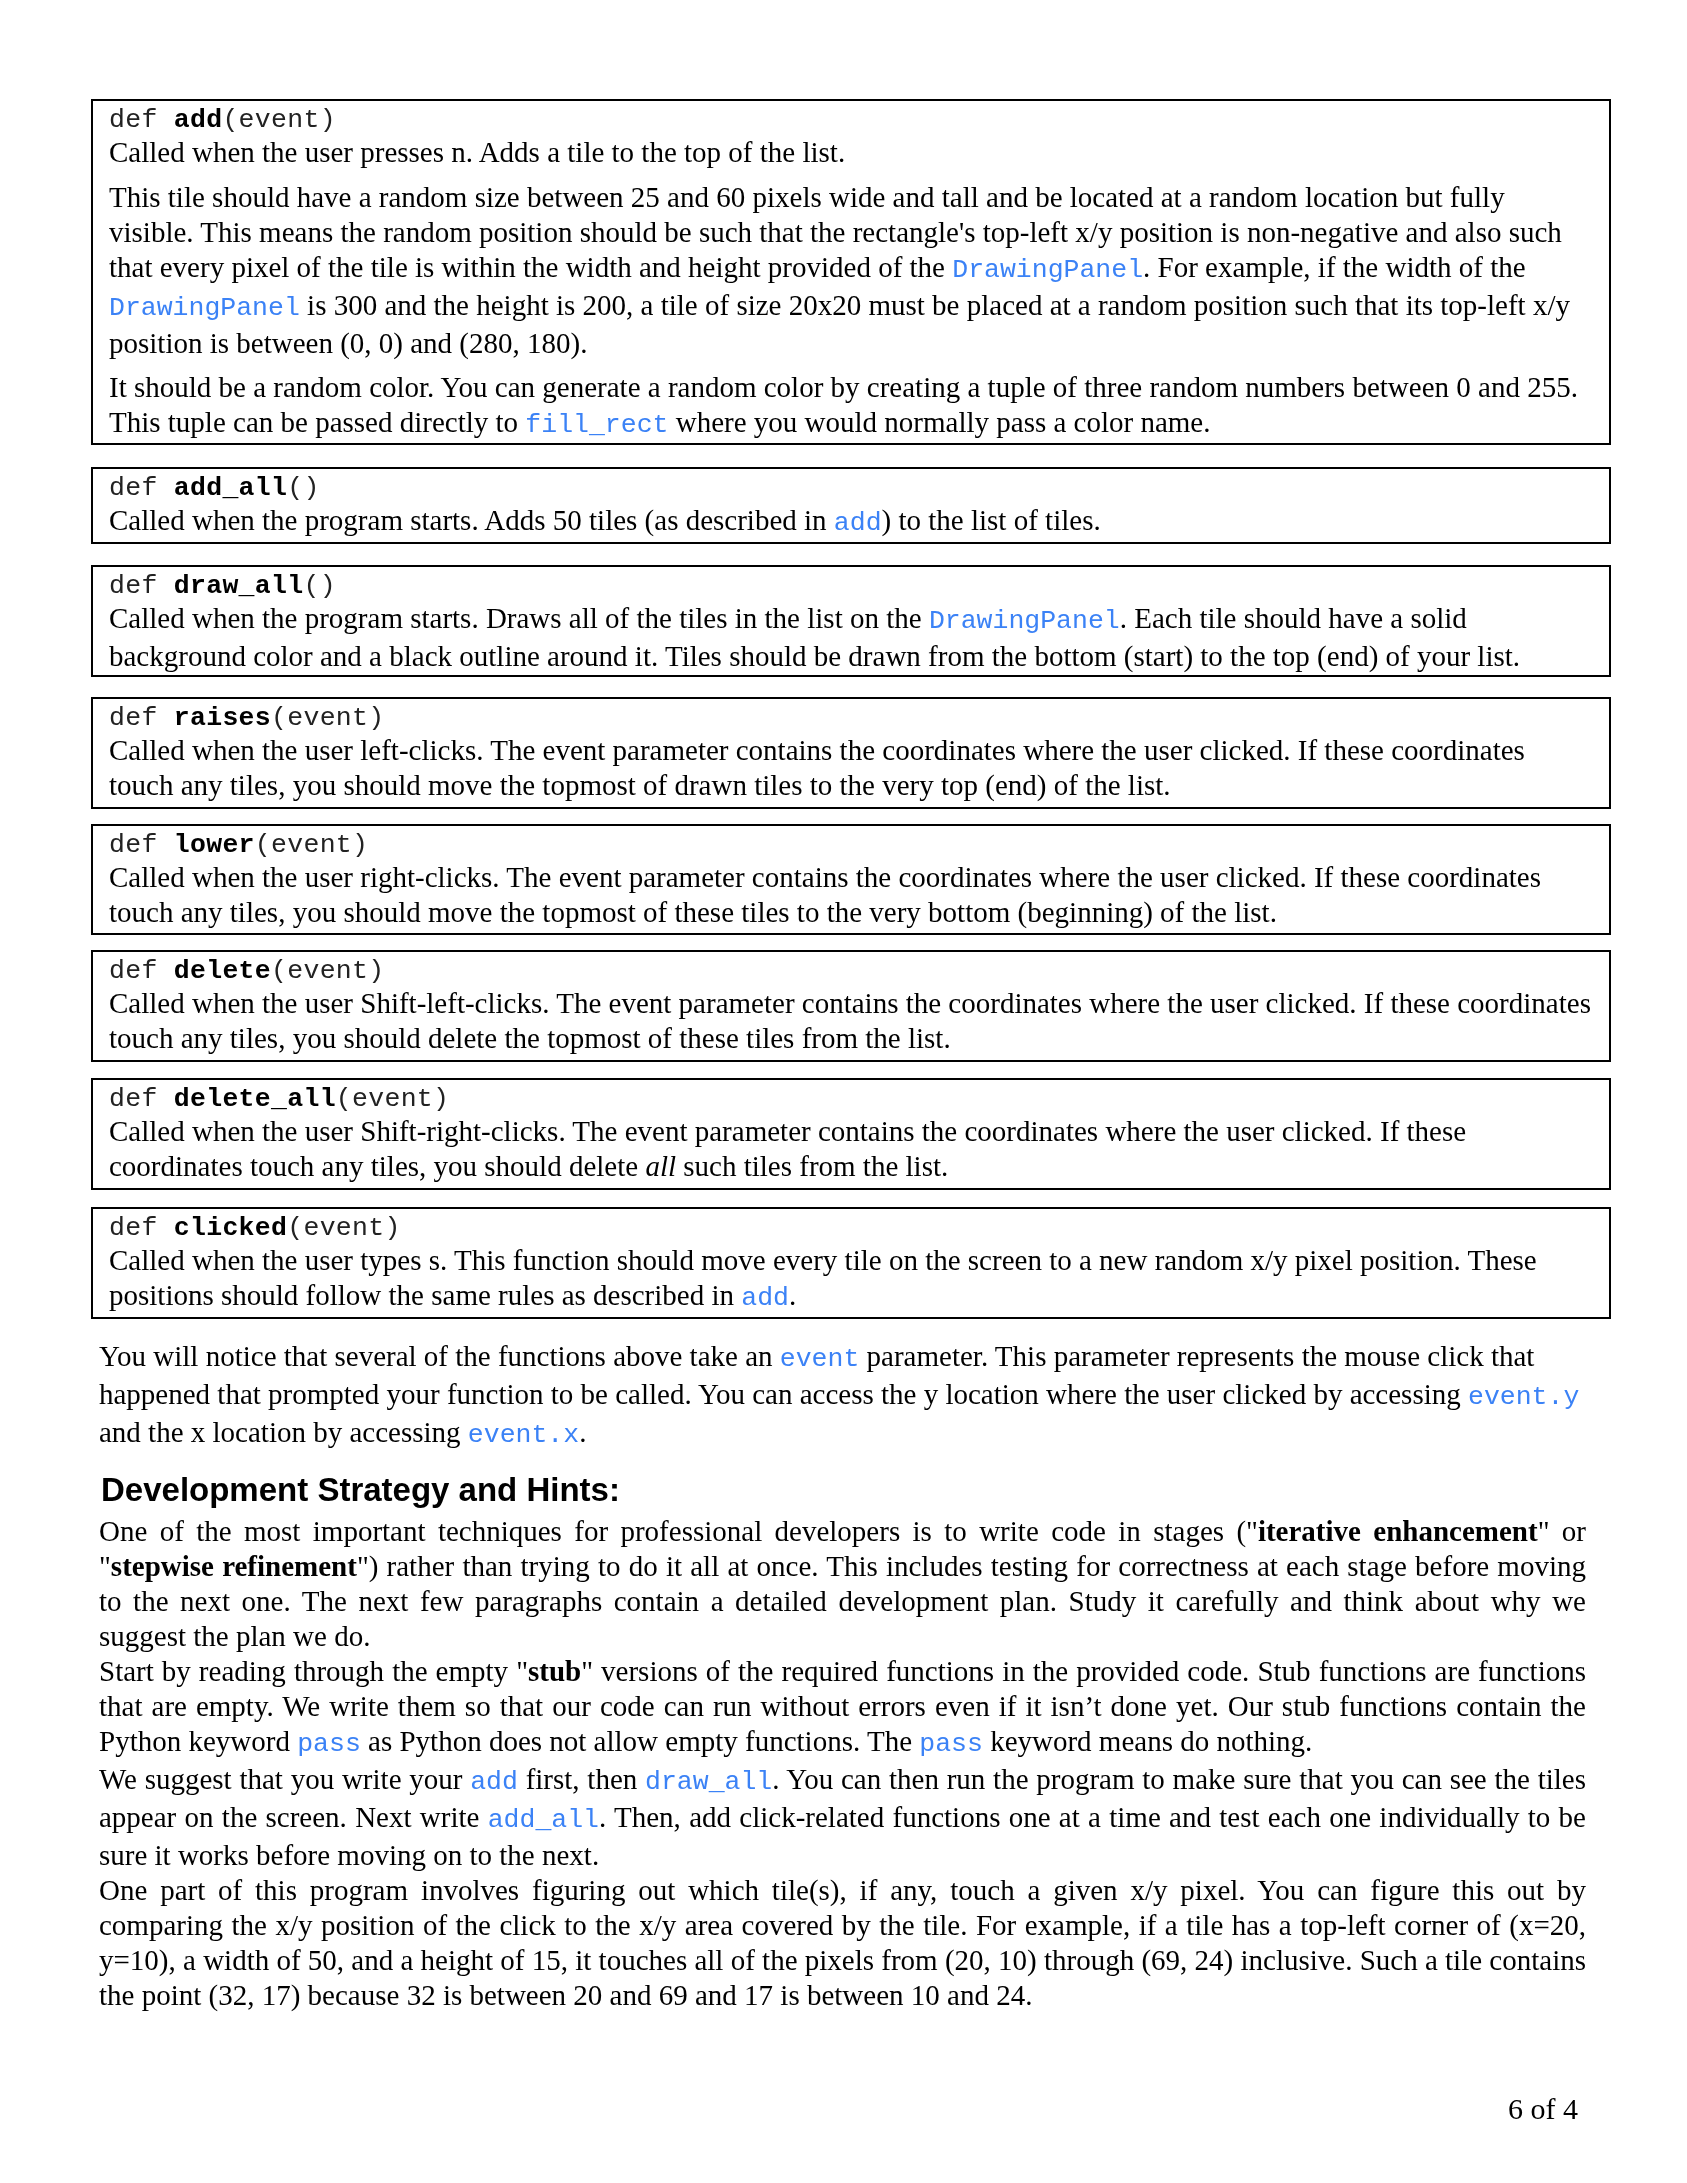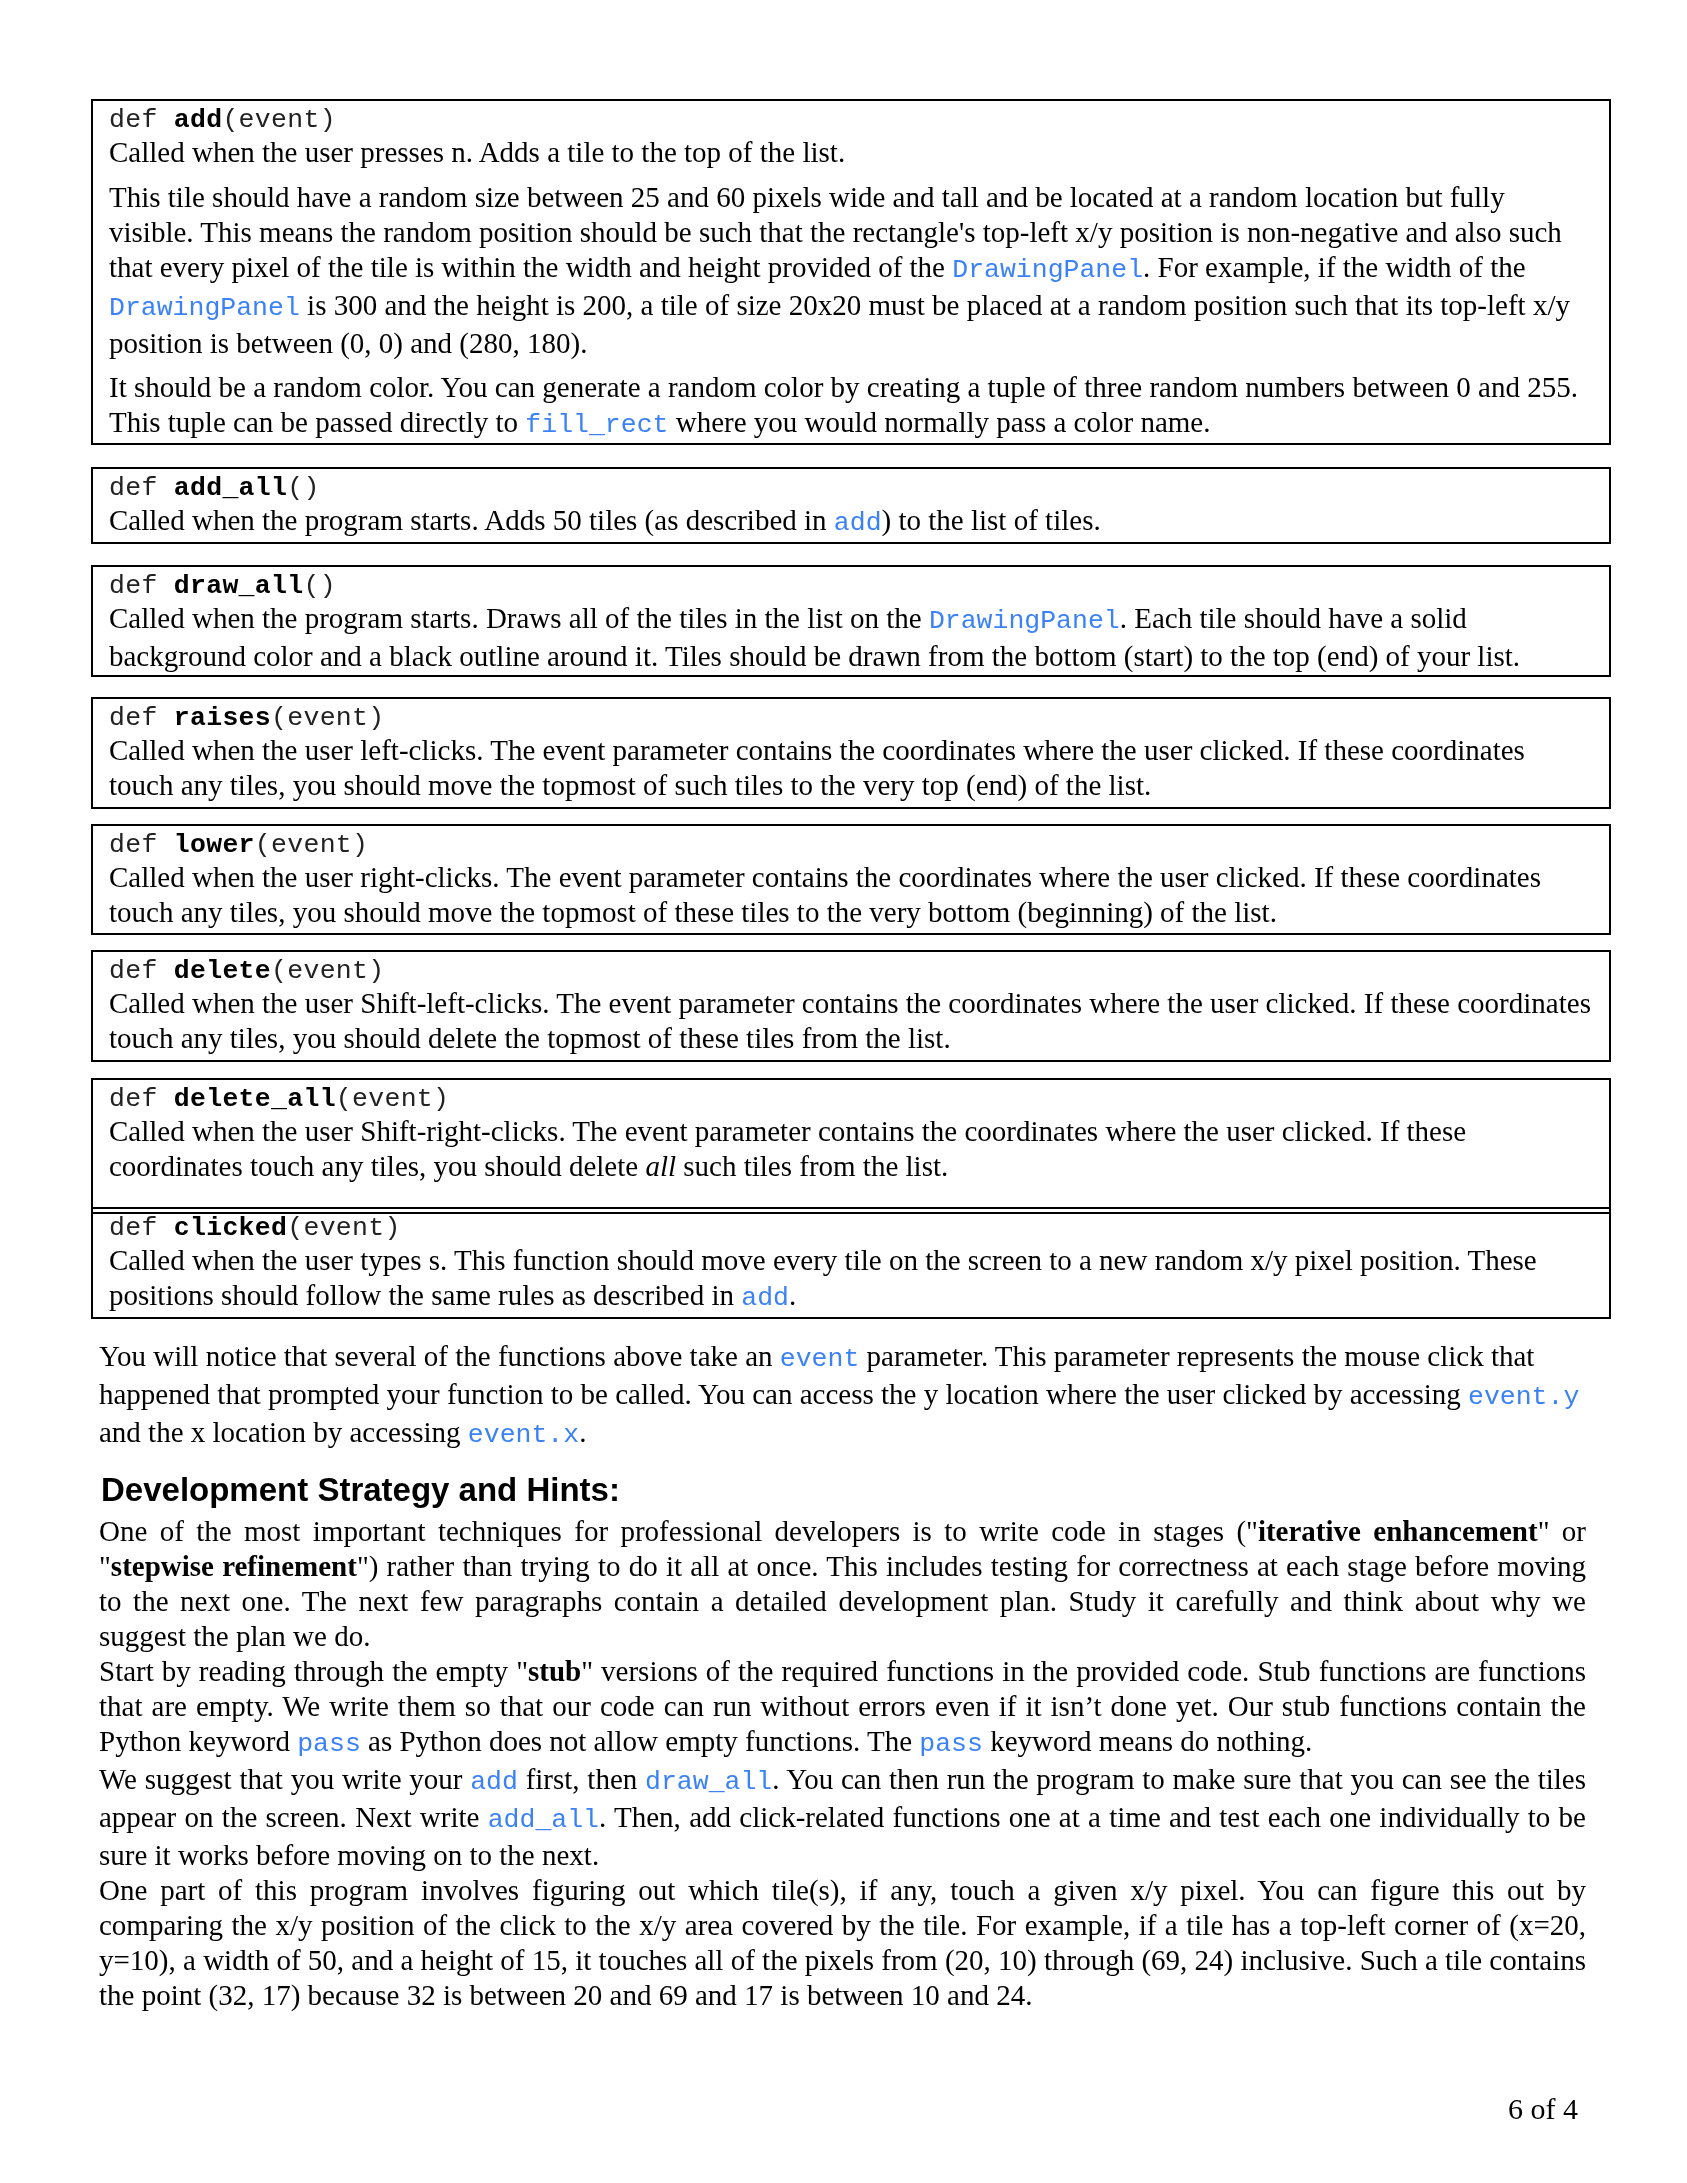--- a/index.html
+++ b/index.html
@@ -59,39 +59,39 @@
 <div class="fbox" style="top:565px; height:112px;">
   <div class="sig"><span>def</span> <b>draw_all</b><span>()</span></div>
   <div class="desc">
       <p>Called when the program starts. Draws all of the tiles in the list on the <span class="code">DrawingPanel</span>. Each tile should have a solid background color and a black outline around it. Tiles should be drawn from the bottom (start) to the top (end) of your list.</p>
     </div>
 </div>
 
 <div class="fbox" style="top:697px; height:112px;">
   <div class="sig"><span>def</span> <b>raises</b><span>(event)</span></div>
   <div class="desc">
-      <p>Called when the user left-clicks.  The event parameter contains the coordinates where the user clicked.  If these coordinates touch any tiles, you should move the topmost of such tiles to the very top (end) of the list.</p>
+      <p>Called when the user left-clicks.  The event parameter contains the coordinates where the user clicked.  If these coordinates touch any tiles, you should move the topmost of drawn tiles to the very top (end) of the list.</p>
     </div>
 </div>
 
 <div class="fbox" style="top:824px; height:111px;">
   <div class="sig"><span>def</span> <b>lower</b><span>(event)</span></div>
   <div class="desc">
       <p>Called when the user right-clicks.  The event parameter contains the coordinates where the user clicked.  If these coordinates touch any tiles, you should move the topmost of these tiles to the very bottom (beginning) of the list.</p>
     </div>
 </div>
 
 <div class="fbox" style="top:950px; height:112px;">
   <div class="sig"><span>def</span> <b>delete</b><span>(event)</span></div>
   <div class="desc">
       <p>Called when the user Shift-left-clicks. The event parameter contains the coordinates where the user clicked. If these coordinates touch any tiles, you should delete the topmost of these tiles from the list.</p>
     </div>
 </div>
 
-<div class="fbox" style="top:1078px; height:136px;">
+<div class="fbox" style="top:1078px; height:112px;">
   <div class="sig"><span>def</span> <b>delete_all</b><span>(event)</span></div>
   <div class="desc">
       <p>Called when the user Shift-right-clicks. The event parameter contains the coordinates where the user clicked.  If these coordinates touch any tiles, you should delete <i>all</i> such tiles from the list.</p>
     </div>
 </div>
 
 <div class="fbox" style="top:1207px; height:112px;">
   <div class="sig"><span>def</span> <b>clicked</b><span>(event)</span></div>
   <div class="desc">
       <p>Called when the user types s.  This function should move every tile on the screen to a new random x/y pixel position. These positions should follow the same rules as described in <span class="code">add</span>.</p>

